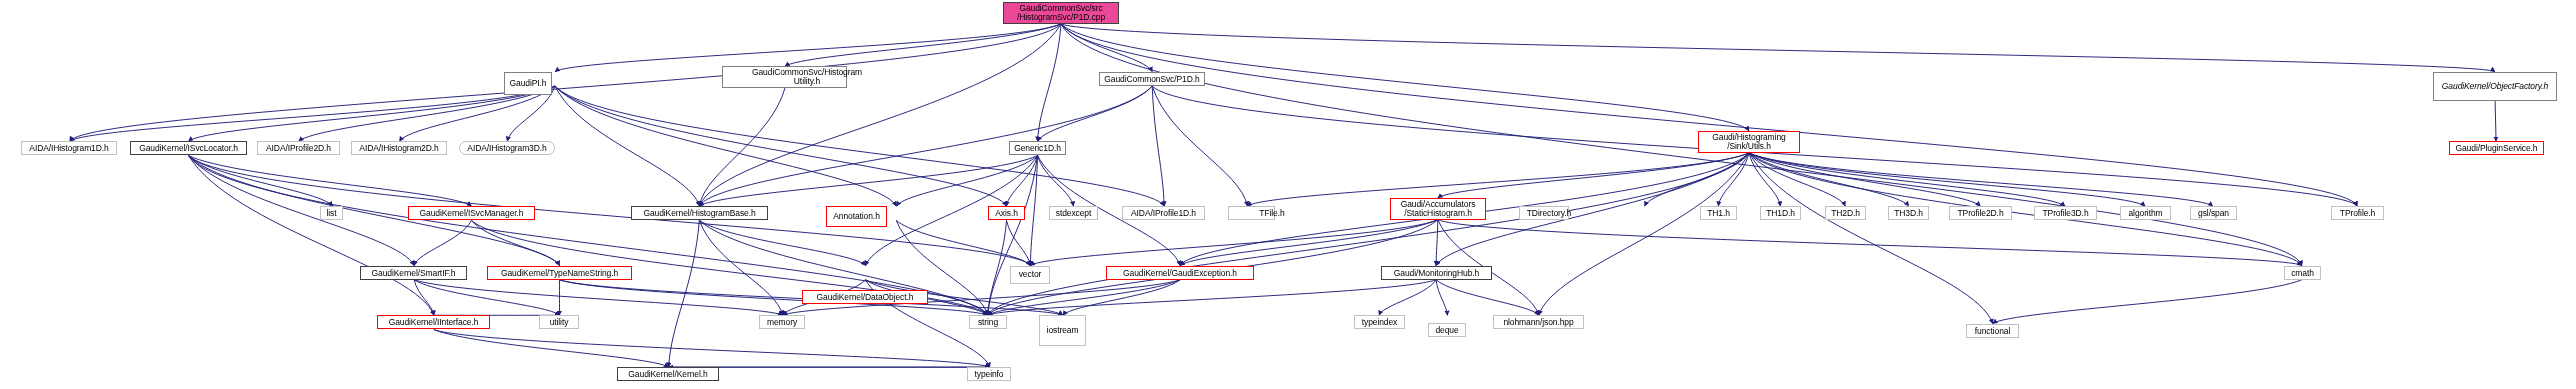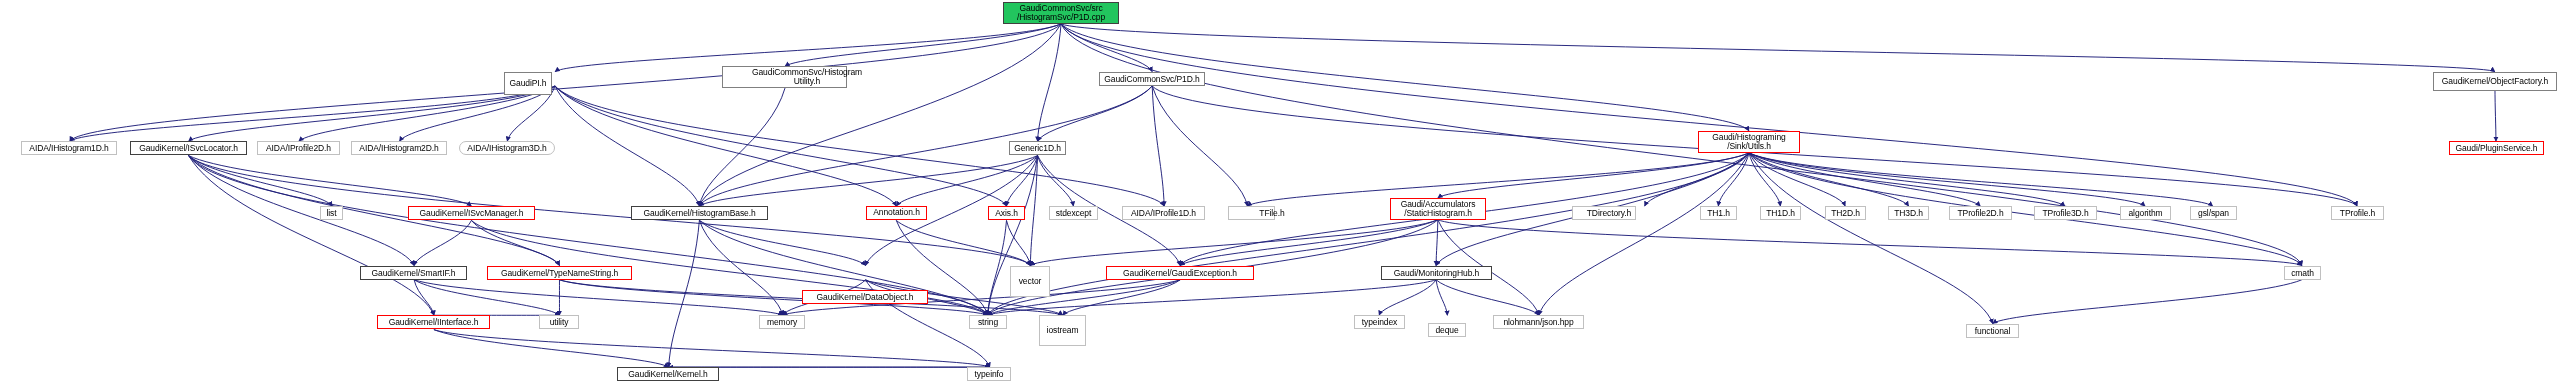--- a/index.html
+++ b/index.html
@@ -27,21 +27,21 @@
     line-height:9.2px;
     white-space:pre-line;
     padding:0 2px;
     letter-spacing:-0.1px;
   }
   .node.sys{border:0.7px solid #c0c0c0;}
   .node.local{border:0.7px solid #808080;}
   .node.red{border:0.7px solid #ff0000;}
   .node.black{border:0.7px solid #404040;}
   .node.root{
-    background:#22c55e;
+    background:#ec4899;
     border:0.7px solid #404040;
   }
 </style>
 </head>
 <body>
 
 <div id="graph">
   <svg id="edges" xmlns="http://www.w3.org/2000/svg" viewBox="0 0 3773 570" width="2576" height="389">
     <defs>
       <marker id="arrow" viewBox="0 0 10 10" refX="9" refY="5" markerWidth="5.5" markerHeight="5.5" orient="auto-start-reverse">
@@ -149,54 +149,54 @@
         <path d="M 3372 410 C 3302 438.8, 2947 454.8, 2919 474" marker-end="url(#arrow)"></path>
       </g>
   </svg>
   <div id="nodes">
       <div class="node root" style="left: 1003px; top: 2px; width: 116px; height: 22px;">GaudiCommonSvc/src
 /HistogramSvc/P1D.cpp</div>
       <div class="node local" style="left: 504px; top: 72px; width: 48px; height: 23px;">GaudiPI.h</div>
       <div class="node local" style="left: 722px; top: 66px; width: 125px; height: 22px; padding-left: 47px;">GaudiCommonSvc/Histogram
 Utility.h</div>
       <div class="node local" style="left: 1099px; top: 72px; width: 106px; height: 14.3px;">GaudiCommonSvc/P1D.h</div>
-      <div class="node local" style="left: 2433px; top: 72px; width: 124px; height: 19px;">GaudiKernel/ObjectFactory.h</div>
+      <div class="node local" style="left: 2433px; top: 72px; width: 124px; height: 29px; font-style: italic;">GaudiKernel/ObjectFactory.h</div>
       <div class="node sys" style="left: 21px; top: 141px; width: 96px; height: 14.3px;">AIDA/IHistogram1D.h</div>
       <div class="node black" style="left: 130px; top: 141px; width: 117px; height: 14.3px;">GaudiKernel/ISvcLocator.h</div>
       <div class="node sys" style="left: 257px; top: 141px; width: 83px; height: 14.3px;">AIDA/IProfile2D.h</div>
       <div class="node sys" style="left: 351px; top: 141px; width: 96px; height: 14.3px;">AIDA/IHistogram2D.h</div>
       <div class="node sys" style="left: 459px; top: 141px; width: 96px; height: 14.3px; border-radius: 7px;">AIDA/IHistogram3D.h</div>
       <div class="node local" style="left: 1009px; top: 141px; width: 57px; height: 14.3px; text-align: right;">Generic1D.h</div>
       <div class="node red" style="left: 1698px; top: 131px; width: 102px; height: 22px;">Gaudi/Histograming
 /Sink/Utils.h</div>
       <div class="node red" style="left: 2449px; top: 141px; width: 95px; height: 14.3px;">Gaudi/PluginService.h</div>
       <div class="node sys" style="left: 320px; top: 206px; width: 23px; height: 14.3px;">list</div>
       <div class="node red" style="left: 408px; top: 206px; width: 127px; height: 14.3px;">GaudiKernel/ISvcManager.h</div>
       <div class="node black" style="left: 631px; top: 206px; width: 137px; height: 14.3px;">GaudiKernel/HistogramBase.h</div>
-      <div class="node red" style="left: 866px; top: 206px; width: 61px; height: 14px;">Annotation.h</div>
+      <div class="node red" style="left: 826px; top: 206px; width: 61px; height: 21px;">Annotation.h</div>
       <div class="node red" style="left: 988px; top: 206px; width: 37px; height: 14.3px;">Axis.h</div>
       <div class="node sys" style="left: 1049px; top: 206px; width: 49px; height: 14.3px;">stdexcept</div>
       <div class="node sys" style="left: 1122px; top: 206px; width: 83px; height: 14.3px;">AIDA/IProfile1D.h</div>
       <div class="node sys" style="left: 1228px; top: 206px; width: 38px; height: 14.3px; padding-left: 43px;">TFile.h</div>
       <div class="node red" style="left: 1390px; top: 198px; width: 96px; height: 22px;">Gaudi/Accumulators
 /StaticHistogram.h</div>
-      <div class="node sys" style="left: 1572px; top: 206px; width: 64px; height: 14.3px; padding-left: 12px;">TDirectory.h</div>
+      <div class="node sys" style="left: 1519px; top: 206px; width: 50px; height: 14.3px; padding-left: 12px;">TDirectory.h</div>
       <div class="node sys" style="left: 1700px; top: 206px; width: 37px; height: 14.3px;">TH1.h</div>
       <div class="node sys" style="left: 1760px; top: 206px; width: 41px; height: 14.3px;">TH1D.h</div>
       <div class="node sys" style="left: 1825px; top: 206px; width: 41px; height: 14.3px;">TH2D.h</div>
       <div class="node sys" style="left: 1888px; top: 206px; width: 41px; height: 14.3px;">TH3D.h</div>
       <div class="node sys" style="left: 1949px; top: 206px; width: 63px; height: 14.3px;">TProfile2D.h</div>
       <div class="node sys" style="left: 2034px; top: 206px; width: 63px; height: 14.3px;">TProfile3D.h</div>
       <div class="node sys" style="left: 2120px; top: 206px; width: 51px; height: 14.3px;">algorithm</div>
       <div class="node sys" style="left: 2190px; top: 206px; width: 47px; height: 14.3px;">gsl/span</div>
       <div class="node sys" style="left: 2331px; top: 206px; width: 53px; height: 14.3px;">TProfile.h</div>
       <div class="node black" style="left: 360px; top: 266px; width: 107px; height: 14.3px;">GaudiKernel/SmartIF.h</div>
       <div class="node red" style="left: 487px; top: 266px; width: 145px; height: 14.3px;">GaudiKernel/TypeNameString.h</div>
       <div class="node red" style="left: 802px; top: 266px; width: 126px; height: 14.3px; margin-top: 24px;">GaudiKernel/DataObject.h</div>
-      <div class="node sys" style="left: 1010px; top: 266px; width: 40px; height: 31px;">vector</div>
+      <div class="node sys" style="left: 1010px; top: 266px; width: 40px; height: 18px;">vector</div>
       <div class="node red" style="left: 1106px; top: 266px; width: 148px; height: 14.3px;">GaudiKernel/GaudiException.h</div>
       <div class="node black" style="left: 1381px; top: 266px; width: 111px; height: 14.3px;">Gaudi/MonitoringHub.h</div>
       <div class="node sys" style="left: 2284px; top: 266px; width: 37px; height: 14.3px;">cmath</div>
       <div class="node red" style="left: 377px; top: 315px; width: 113px; height: 14.3px;">GaudiKernel/IInterface.h</div>
       <div class="node sys" style="left: 539px; top: 315px; width: 40px; height: 14.3px;">utility</div>
       <div class="node sys" style="left: 759px; top: 315px; width: 46px; height: 14.3px;">memory</div>
       <div class="node sys" style="left: 969px; top: 315px; width: 38px; height: 14.3px;">string</div>
       <div class="node sys" style="left: 1039px; top: 315px; width: 47px; height: 31px;">iostream</div>
       <div class="node sys" style="left: 1354px; top: 315px; width: 51px; height: 14.3px;">typeindex</div>
       <div class="node sys" style="left: 1428px; top: 323px; width: 38px; height: 14.3px;">deque</div>

